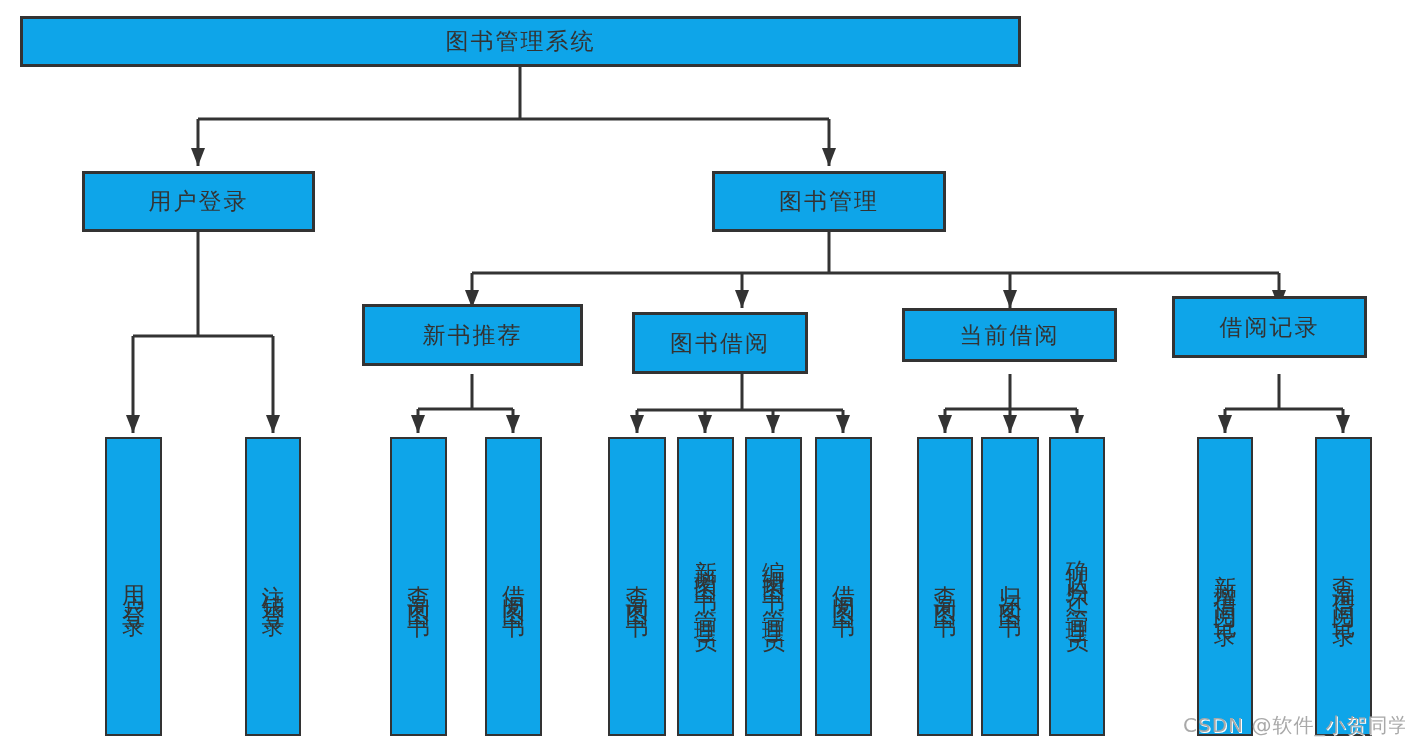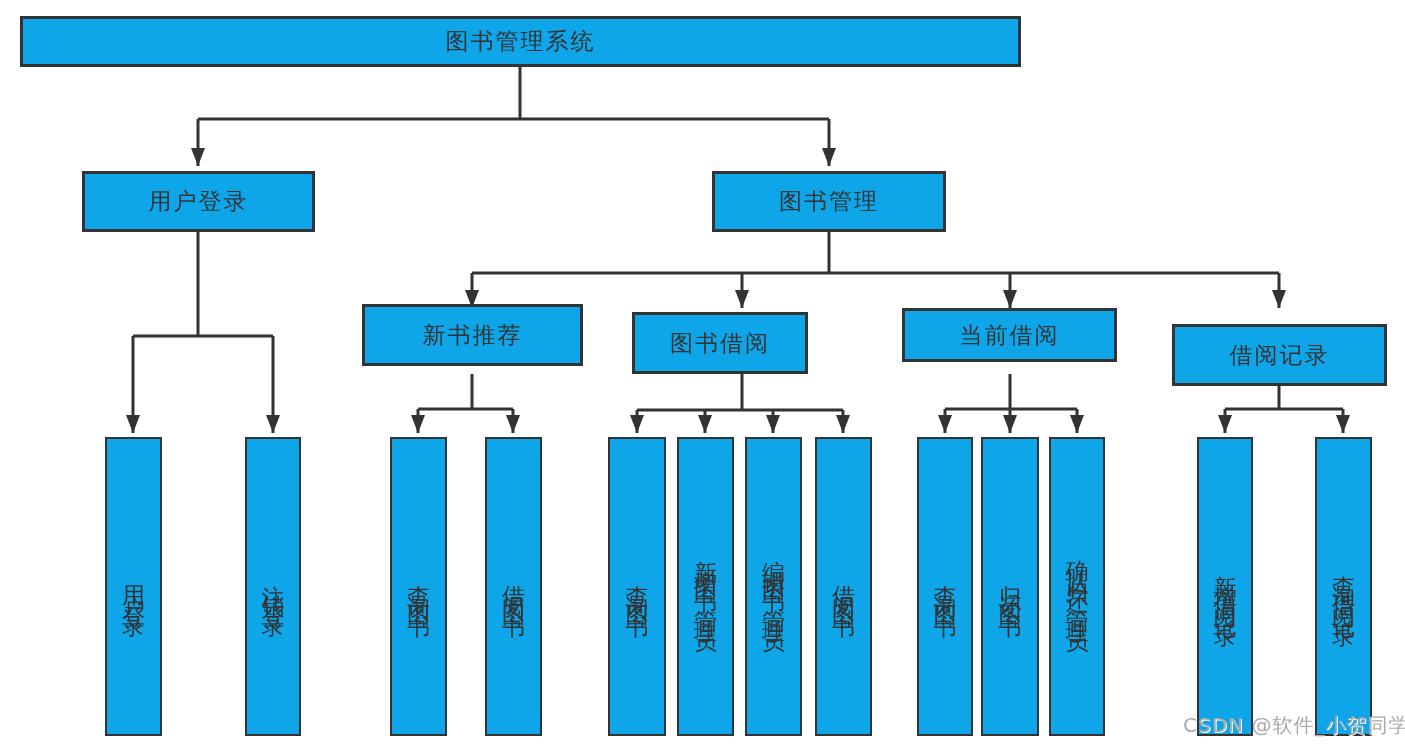--- a/index.html
+++ b/index.html
@@ -98,21 +98,21 @@
 
   <div class="node h-node" style="left:362px;top:304px;width:221px;height:62px">
     <span>新书推荐</span>
   </div>
   <div class="node h-node" style="left:632px;top:312px;width:176px;height:62px">
     <span>图书借阅</span>
   </div>
   <div class="node h-node" style="left:902px;top:308px;width:215px;height:54px">
     <span>当前借阅</span>
   </div>
-  <div class="node h-node" style="left:1172px;top:324px;width:215px;height:62px">
+  <div class="node h-node" style="left:1172px;top:296px;width:195px;height:62px">
     <span>借阅记录</span>
   </div>
 
   <div class="node v-node" style="left:105px;top:437px;width:57px;height:299px">
     <span>用户登录</span>
   </div>
   <div class="node v-node" style="left:245px;top:437px;width:56px;height:299px">
     <span>注销登录</span>
   </div>
 

